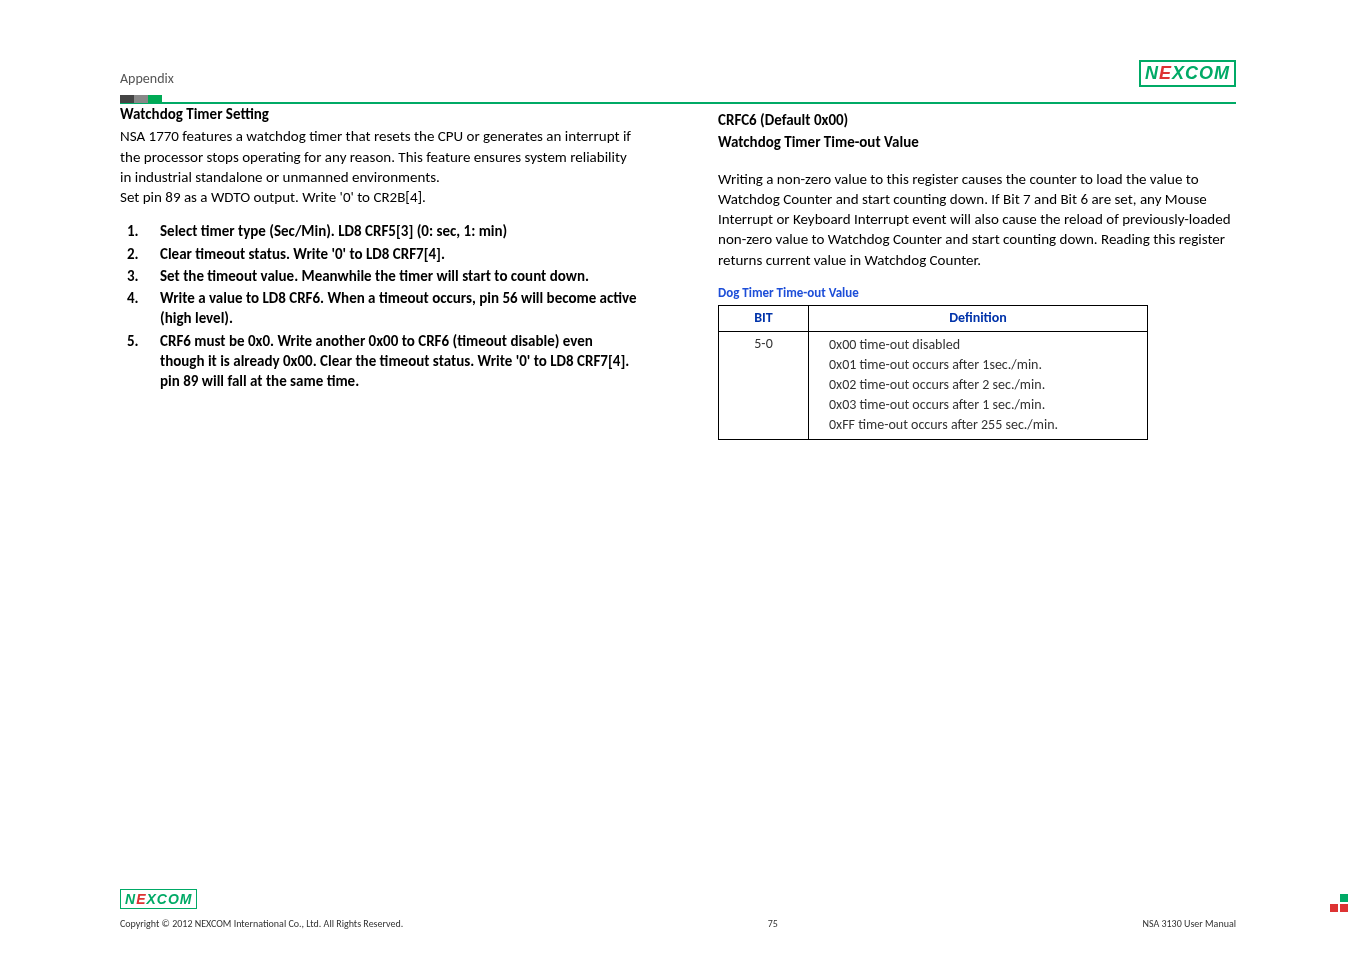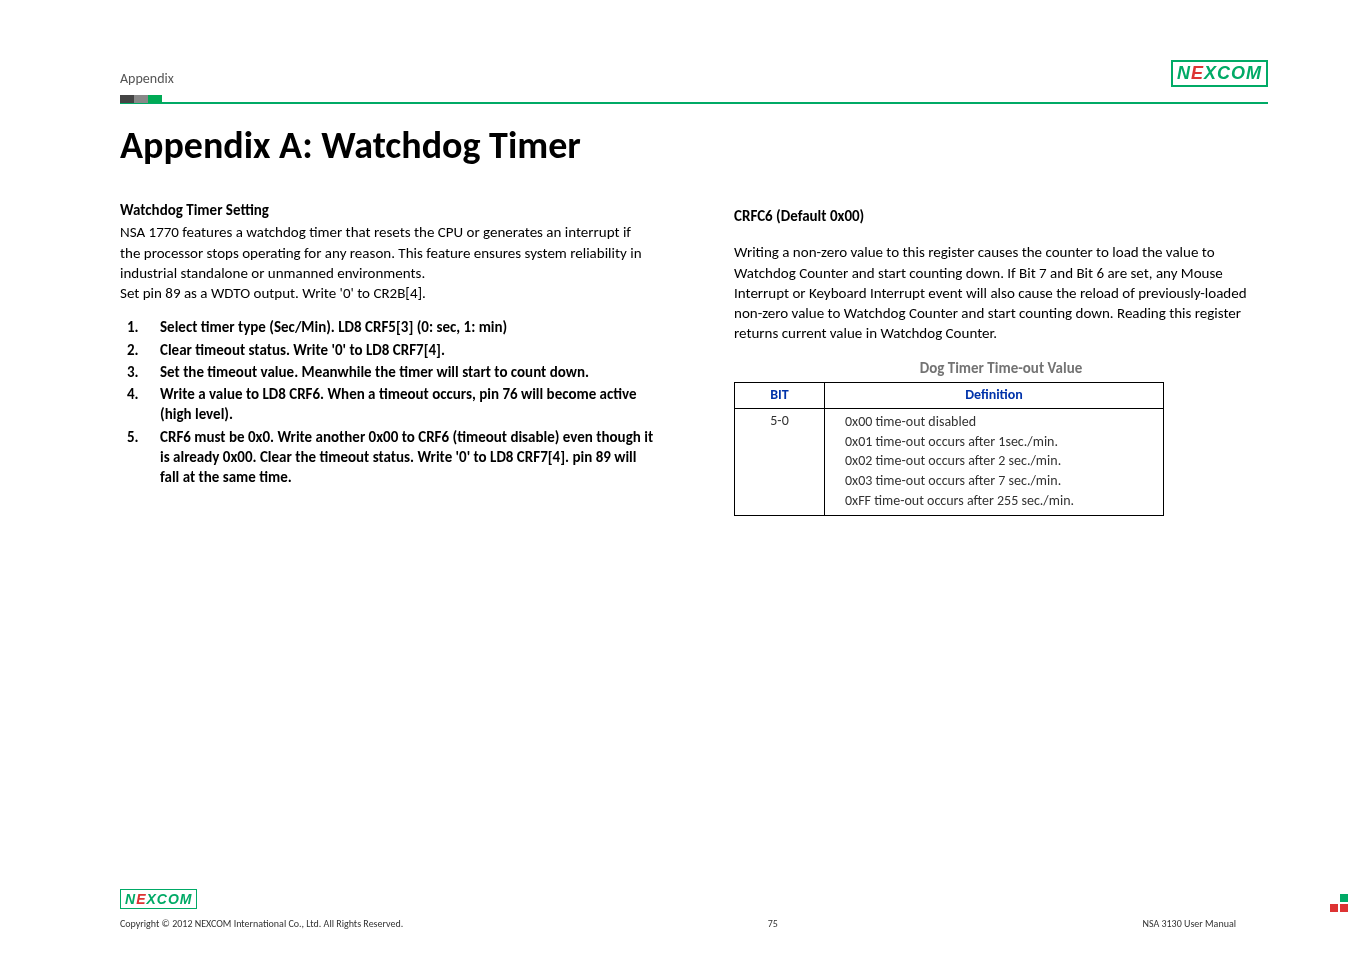--- a/index.html
+++ b/index.html
@@ -5,21 +5,21 @@
   * { box-sizing: border-box; margin: 0; padding: 0; }
   body {
     font-family: Calibri, Arial, sans-serif;
     width: 1356px;
     height: 954px;
     background: #fff;
     position: relative;
     color: #000;
   }
   .page {
-    padding: 60px 88px 0 120px;
+    padding: 60px 120px 0 120px;
   }
   .header-row {
     display: flex;
     justify-content: space-between;
     align-items: flex-end;
     margin-bottom: 4px;
   }
   .header-label {
     font-size: 14px;
     color: #555;
@@ -62,26 +62,25 @@
   ol.steps {
     padding-left: 22px;
     margin-top: 4px;
     font-weight: bold;
   }
   ol.steps li {
     padding-left: 18px;
     margin-bottom: 2px;
   }
   .table-title {
-    color: #737373;
-    font-weight: bold;
-    font-size: 15px;
+    color: #1d4ed8;
+    font-weight: bold;
+    font-size: 13px;
     margin-top: 10px;
     margin-bottom: 4px;
-    text-align: center;
   }
   table.timeout {
     border-collapse: collapse;
     width: 100%;
     max-width: 430px;
     font-size: 14px;
     border-radius: 6px;
   }
   table.timeout th, table.timeout td {
     border: 1px solid #000;
@@ -157,58 +156,58 @@
         <span>COM</span>
     </span>
   </div>
   <div class="color-bar">
     <span class="c1"></span>
       <span class="c2"></span>
       <span class="c3"></span>
   </div>
   <hr class="top-line">
 
-  <h1 class="title">Appendix A: Watchdog Timer</h1>
 
   <div class="cols">
     <div class="col">
       <div class="section-head">Watchdog Timer Setting</div>
       <div class="para">
         <span>NSA 1770 features a watchdog timer that resets the CPU or generates an interrupt if the processor stops operating for any reason. This feature ensures system reliability in industrial standalone or unmanned environments.</span><br>
         <span>Set pin 89 as a WDTO output. Write '0' to CR2B[4].</span>
       </div>
       <ol class="steps">
         <li>Select timer type (Sec/Min). LD8 CRF5[3] (0: sec, 1: min)</li>
         <li>Clear timeout status. Write '0' to LD8 CRF7[4].</li>
         <li>Set the timeout value. Meanwhile the timer will start to count down.</li>
-        <li>Write a value to LD8 CRF6. When a timeout occurs, pin 76 will become active (high level).</li>
+        <li>Write a value to LD8 CRF6. When a timeout occurs, pin 56 will become active (high level).</li>
         <li>CRF6 must be 0x0. Write another 0x00 to CRF6 (timeout disable) even though it is already 0x00. Clear the timeout status. Write '0' to LD8 CRF7[4]. pin 89 will fall at the same time.</li>
       </ol>
     </div>
 
     <div class="col">
       <div style="height:6px"></div>
       <div class="section-head">CRFC6 (Default 0x00)</div>
+      <div class="section-head">Watchdog Timer Time-out Value</div>
       <div style="height:14px"></div>
       <div class="para">Writing a non-zero value to this register causes the counter to load the value to Watchdog Counter and start counting down. If Bit 7 and Bit 6 are set, any Mouse Interrupt or Keyboard Interrupt event will also cause the reload of previously-loaded non-zero value to Watchdog Counter and start counting down. Reading this register returns current value in Watchdog Counter.</div>
 
       <div class="table-title">Dog Timer Time-out Value</div>
       <table class="timeout">
         <tbody>
             <tr>
           <th>BIT</th>
           <th>Definition</th>
         </tr>
         <tr>
           <td class="bit">5-0</td>
           <td class="def">
             <div>0x00 time-out disabled</div>
             <div>0x01 time-out occurs after 1sec./min.</div>
             <div>0x02 time-out occurs after 2 sec./min.</div>
-            <div>0x03 time-out occurs after 7 sec./min.</div>
+            <div>0x03 time-out occurs after 1 sec./min.</div>
             <div>0xFF time-out occurs after 255 sec./min.</div>
           </td>
         </tr>
       </tbody>
         </table>
     </div>
   </div>
 </div>
 
 <div class="corner-dec">

